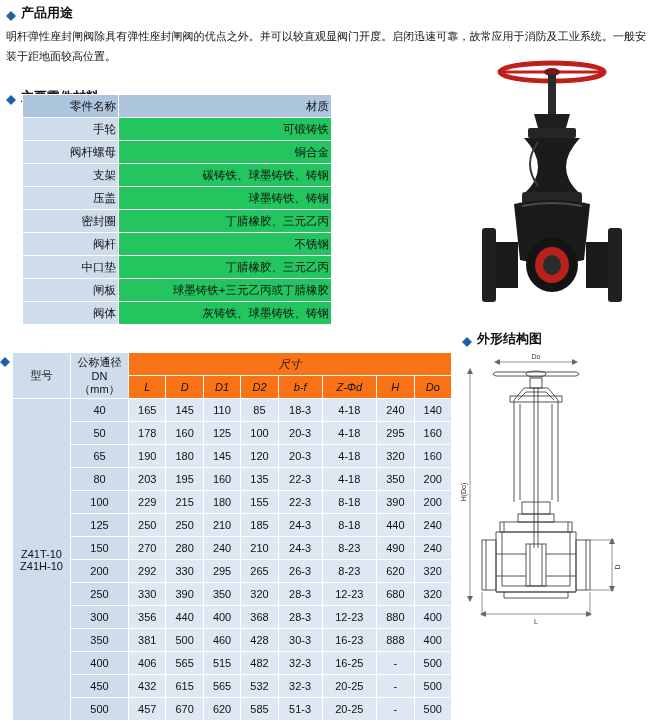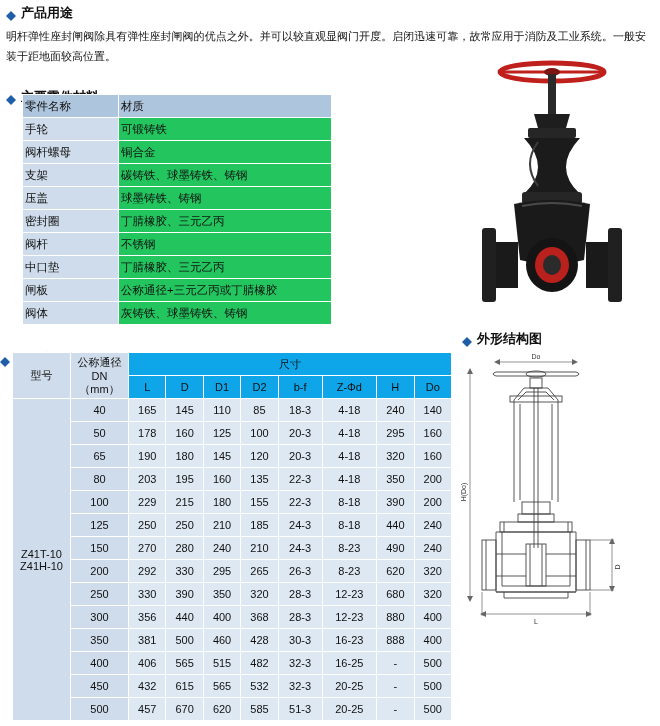--- a/index.html
+++ b/index.html
@@ -53,21 +53,21 @@
     text-align: justify;
   }
   #head-usage { position: absolute; left: 6px; top: 4px; }
 
   
   #head-materials { position: absolute; left: 6px; top: 88px; font-family: Liberation Serif, serif; }
   .mat-wrap { position: absolute; left: 22px; top: 94px; width: 310px; }
   table { border-collapse: collapse; width: 100%; }
   .mat-wrap td {
     border: 1px solid #ffffff;
-    text-align: left;
+    text-align: right;
     font-size: 11.5px;
     height: 23px;
     padding: 1px 2px;
     color: #111;
     line-height: 13px;
   }
   .mat-wrap tr.hdr td { background: #aec5de; font-weight: normal; }
   .mat-wrap td.name { background: #cfdceb; width: 96px; }
   .mat-wrap td.val { background: #22c55e; }
 
@@ -76,21 +76,21 @@
   .tech-wrap { position: absolute; left: 12px; top: 352px; width: 440px; }
   .tech-wrap table { border-collapse: collapse; width: 100%; }
   .tech-wrap td {
     border: 1px solid #ffffff;
     text-align: center;
     font-size: 11px;
     height: 23px;
     padding: 0 1px;
     color: #111;
   }
-  .tech-wrap td.h { background: #0ea5e9; }
+  .tech-wrap td.h { background: #f97316; font-style: italic; }
   .tech-wrap td.model { background: #cfdceb; width: 58px; font-size: 11px; }
   .tech-wrap td.dn { background: #cfdceb; width: 58px; }
   .tech-wrap td.c { background: #dde8f2; }
 
   
   #head-outline { position: absolute; left: 462px; top: 330px; }
 
   
   .photo {
     position: absolute;
@@ -152,21 +152,21 @@
         <tr>
           <td class="name">阀杆</td>
           <td class="val">不锈钢</td>
         </tr>
         <tr>
           <td class="name">中口垫</td>
           <td class="val">丁腈橡胶、三元乙丙</td>
         </tr>
         <tr>
           <td class="name">闸板</td>
-          <td class="val">公称通径+三元乙丙或丁腈橡胶</td>
+          <td class="val">球墨铸铁+三元乙丙或丁腈橡胶</td>
         </tr>
         <tr>
           <td class="name">阀体</td>
           <td class="val">灰铸铁、球墨铸铁、铸钢</td>
         </tr>
       </tbody>
     </table>
   </div>
 
   <div class="sec-head" id="head-tech">

